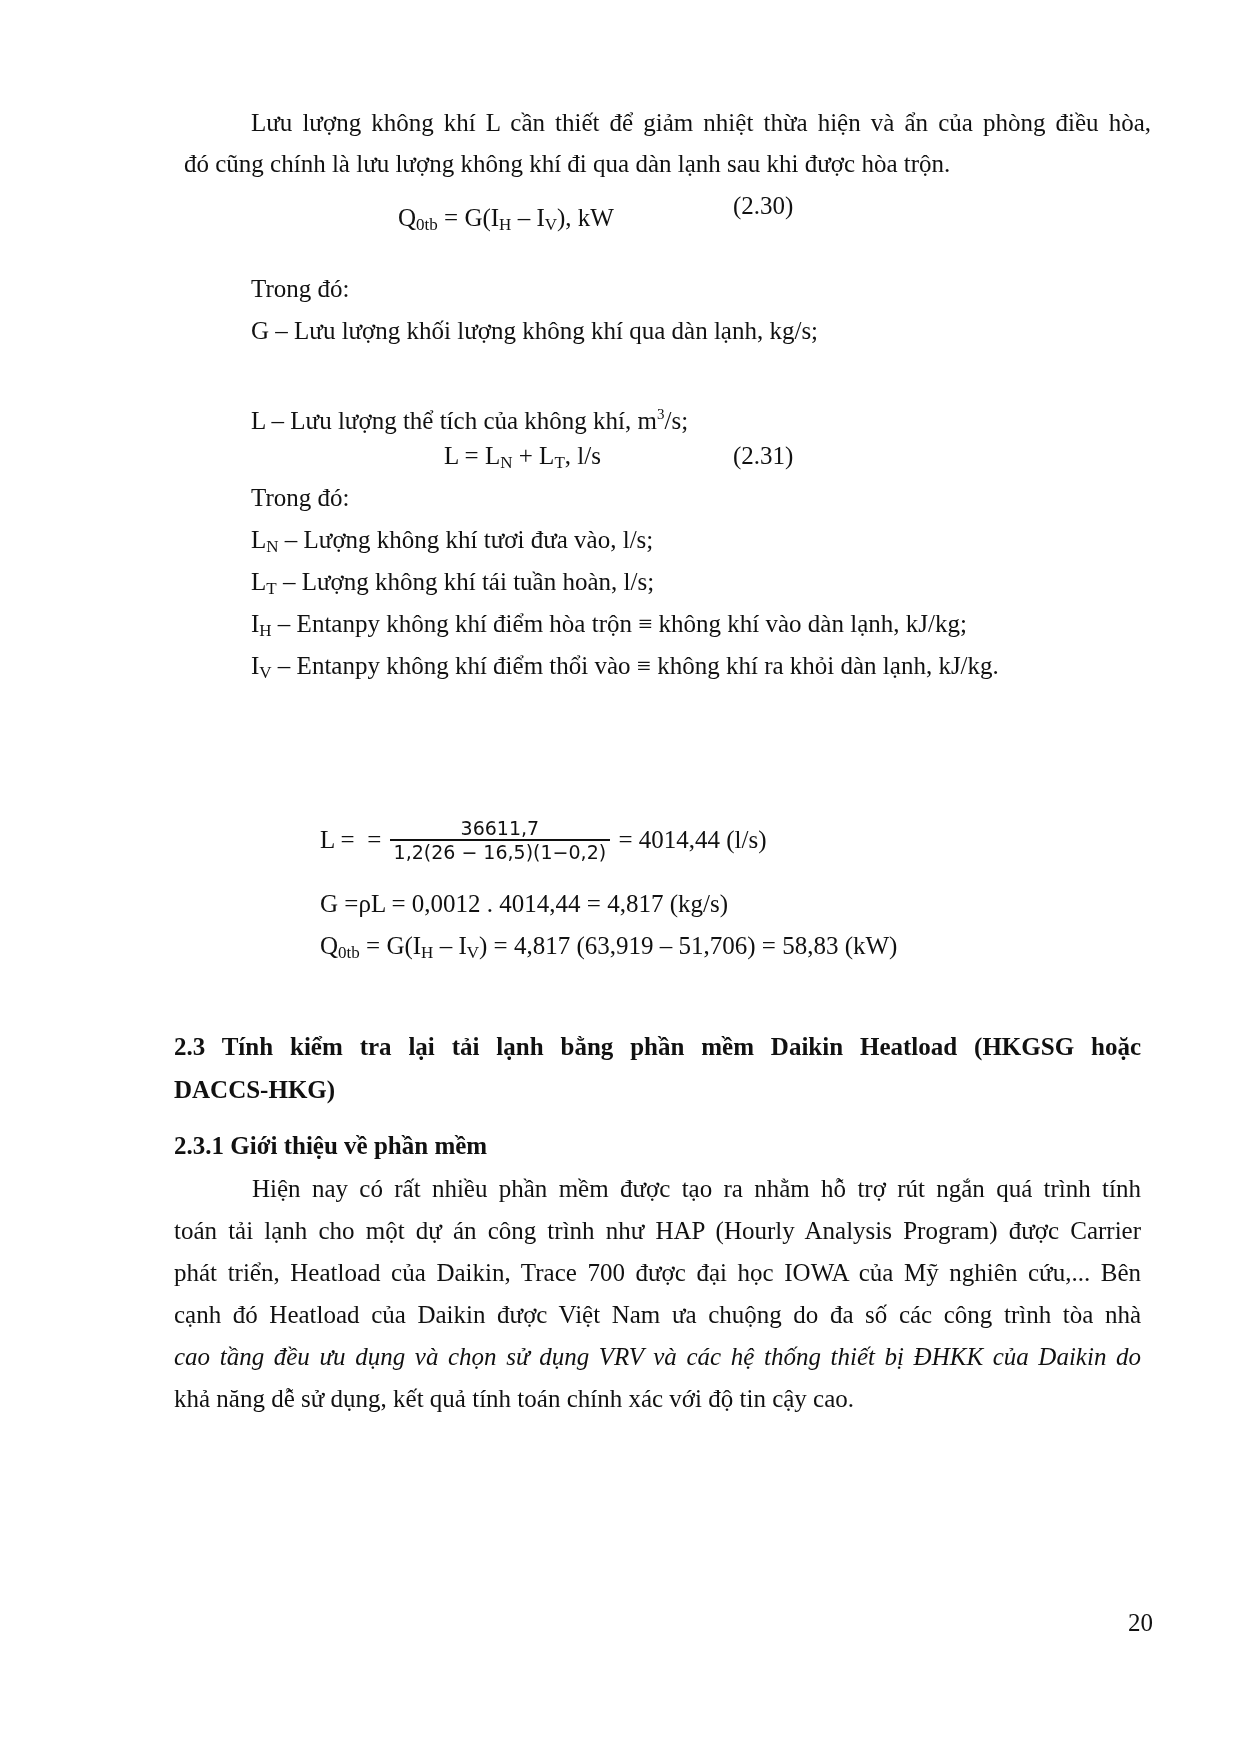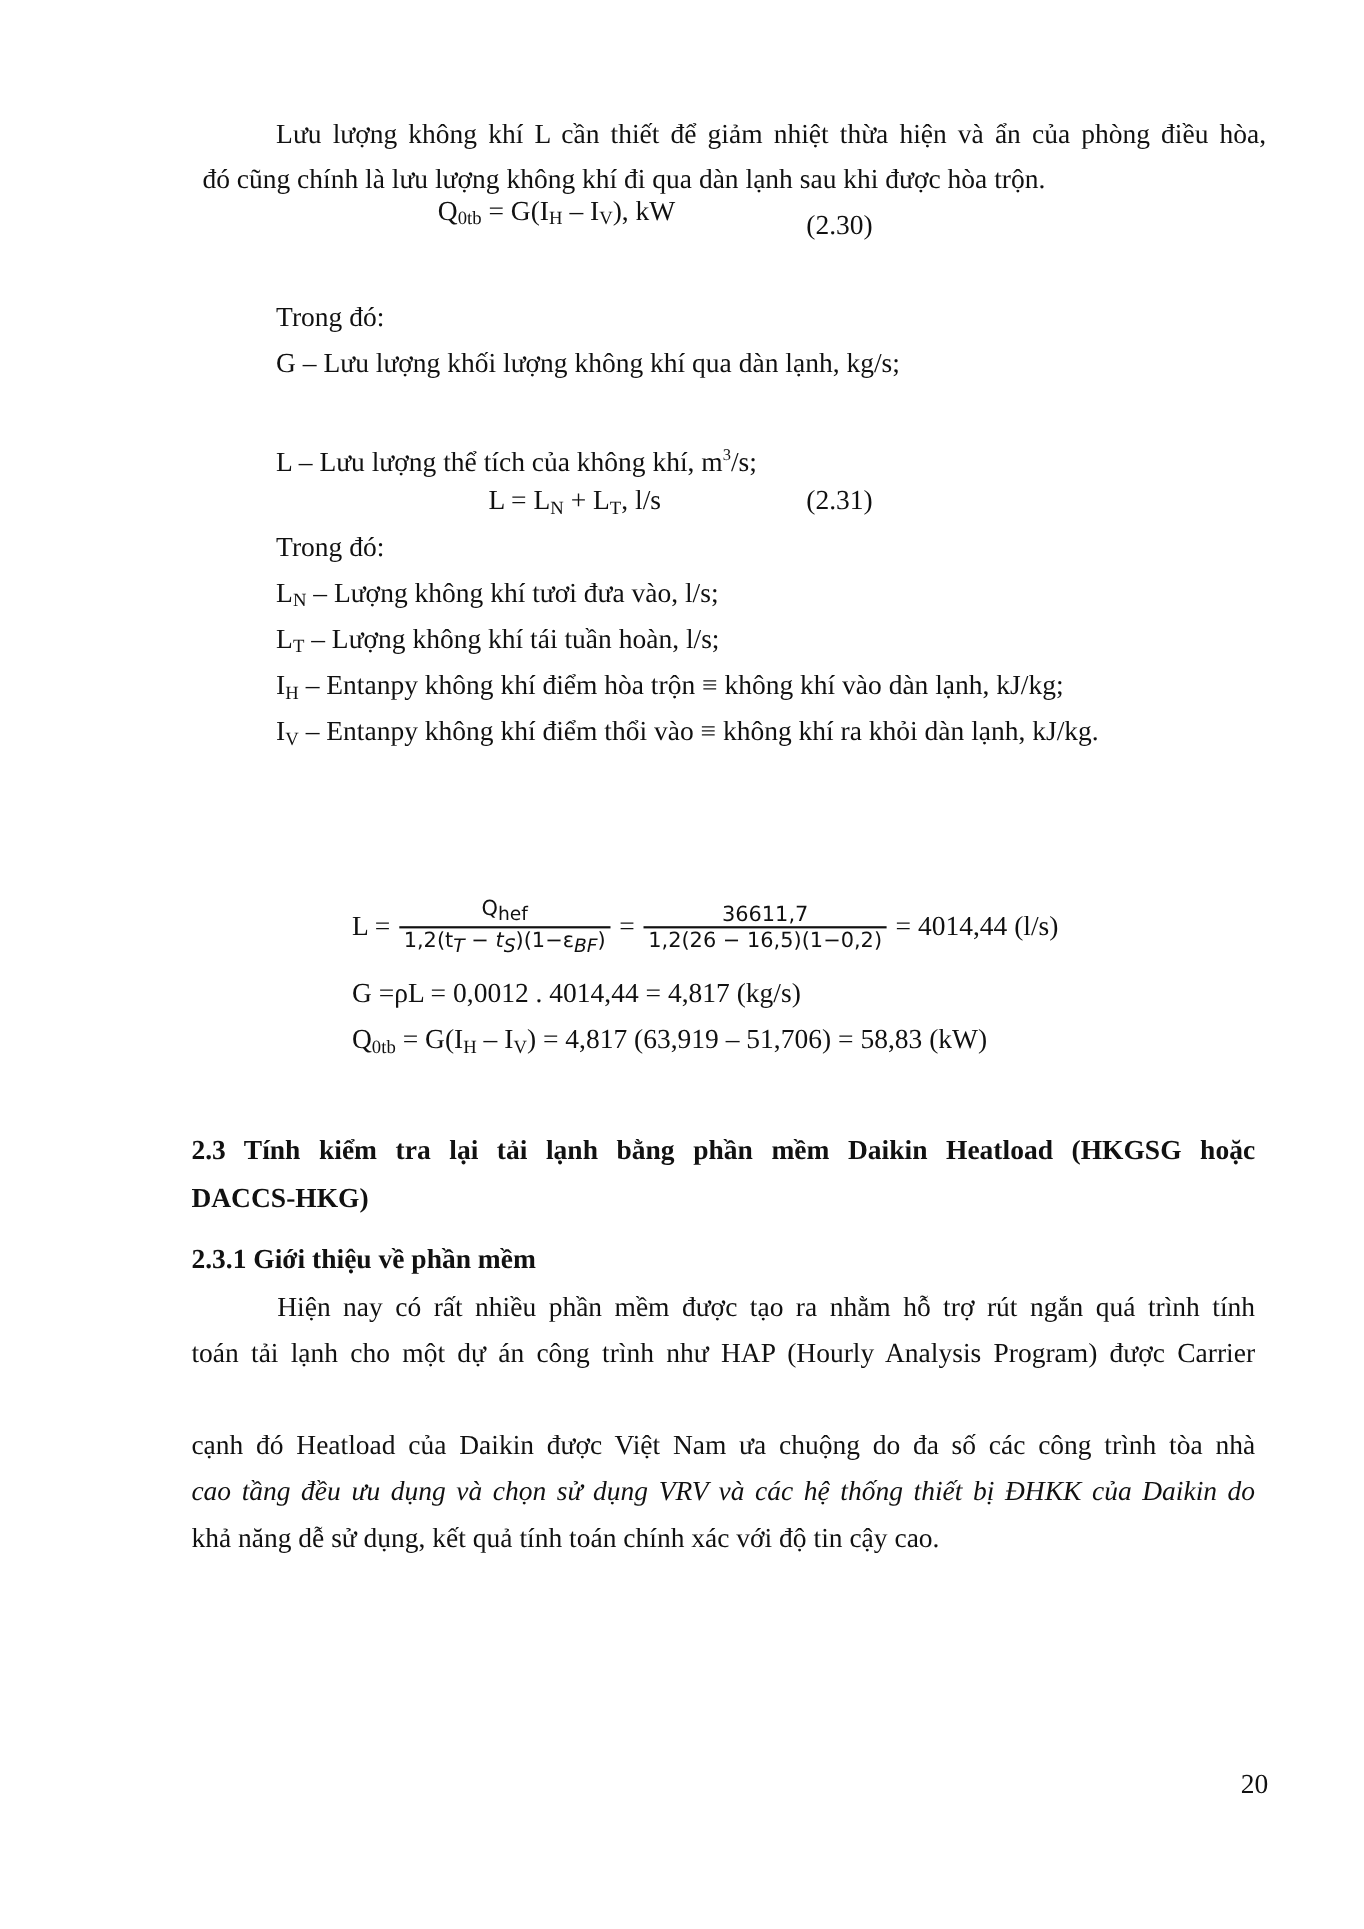--- a/index.html
+++ b/index.html
@@ -18,21 +18,21 @@
     .pnum { position: absolute; left: 1128px; top: 1608px; font-size: 25px; line-height: 30px; }
   </style>
 </head>
 <body>
 
 <div class="page">
 
   <div class="line justify" style="left:251px; top:108px; width:900px;">Lưu lượng không khí L cần thiết để giảm nhiệt thừa hiện và ẩn của phòng điều hòa,</div>
   <div class="line" style="left:184px; top:149px;">đó cũng chính là lưu lượng không khí đi qua dàn lạnh sau khi được hòa trộn.</div>
 
-  <div class="line" style="left:398px; top:178px;">
+  <div class="line" style="left:398px; top:203px;">
     <span>Q</span><span class="sub">0tb</span><span> = G(I</span><span class="sub">H</span><span> – I</span><span class="sub">V</span><span>), kW</span>
   </div>
   <div class="line" style="left:733px; top:191px;">(2.30)</div>
 
   <div class="line" style="left:251px; top:274px;">Trong đó:</div>
   <div class="line" style="left:251px; top:316px;">G – Lưu lượng khối lượng không khí qua dàn lạnh, kg/s;</div>
   <div class="line" style="left:251px; top:399px;">
     <span>L – Lưu lượng thể tích của không khí, m</span><span class="sup">3</span><span>/s;</span>
   </div>
 
@@ -50,42 +50,39 @@
   </div>
   <div class="line" style="left:251px; top:609px;">
     <span>I</span><span class="sub">H</span><span> – Entanpy không khí điểm hòa trộn ≡ không khí vào dàn lạnh, kJ/kg;</span>
   </div>
   <div class="line" style="left:251px; top:651px;">
     <span>I</span><span class="sub">V</span><span> – Entanpy không khí điểm thổi vào ≡ không khí ra khỏi dàn lạnh, kJ/kg.</span>
   </div>
 
   <div class="line" style="left:320px; top:815px; line-height:50px; display:flex; align-items:center;">
     <span style="white-space:pre;">L = </span>
-    <span class="frac">
-      <span class="num"><span>Q</span><span class="sub">hef</span></span>
-      <span class="den"><span>1,2(t</span><span class="sub it">T</span><span class="it"> − t</span><span class="sub it">S</span><span>)(1−ε</span><span class="sub it">BF</span><span>)</span></span>
-    </span>
     <span style="white-space:pre;"> = </span>
     <span class="frac">
       <span class="num">36611,7</span>
       <span class="den">1,2(26 − 16,5)(1−0,2)</span>
     </span>
     <span style="white-space:pre;"> = 4014,44 (l/s)</span>
   </div>
 
   <div class="line" style="left:320px; top:889px;">G =ρL = 0,0012 . 4014,44 = 4,817 (kg/s)</div>
   <div class="line" style="left:320px; top:931px;">
     <span>Q</span><span class="sub">0tb</span><span> = G(I</span><span class="sub">H</span><span> – I</span><span class="sub">V</span><span>) = 4,817 (63,919 – 51,706) = 58,83 (kW)</span>
   </div>
 
   <div class="line bold justify" style="left:174px; top:1032px; width:967px;">2.3 Tính kiểm tra lại tải lạnh bằng phần mềm Daikin Heatload (HKGSG hoặc</div>
   <div class="line bold" style="left:174px; top:1075px;">DACCS-HKG)</div>
 
   <div class="line bold" style="left:174px; top:1131px;">2.3.1 Giới thiệu về phần mềm</div>
 
   <div class="line justify" style="left:252px; top:1174px; width:889px;">Hiện nay có rất nhiều phần mềm được tạo ra nhằm hỗ trợ rút ngắn quá trình tính</div>
   <div class="line justify" style="left:174px; top:1216px; width:967px;">toán tải lạnh cho một dự án công trình như HAP (Hourly Analysis Program) được Carrier</div>
+  <div class="line justify" style="left:174px; top:1258px; width:967px;">phát triển, Heatload của Daikin, Trace 700 được đại học IOWA của Mỹ nghiên cứu,... Bên</div>
   <div class="line justify" style="left:174px; top:1300px; width:967px;font-family:Liberation Serif, serif;">cạnh đó Heatload của Daikin được Việt Nam ưa chuộng do đa số các công trình tòa nhà</div>
   <div class="line justify" style="left:174px; top:1342px; width:967px;font-style:italic;">cao tầng đều ưu dụng và chọn sử dụng VRV và các hệ thống thiết bị ĐHKK của Daikin do</div>
   <div class="line" style="left:174px; top:1384px;">khả năng dễ sử dụng, kết quả tính toán chính xác với độ tin cậy cao.</div>
 
   <div class="pnum">20</div>
 </div>
 
 </body></html>

